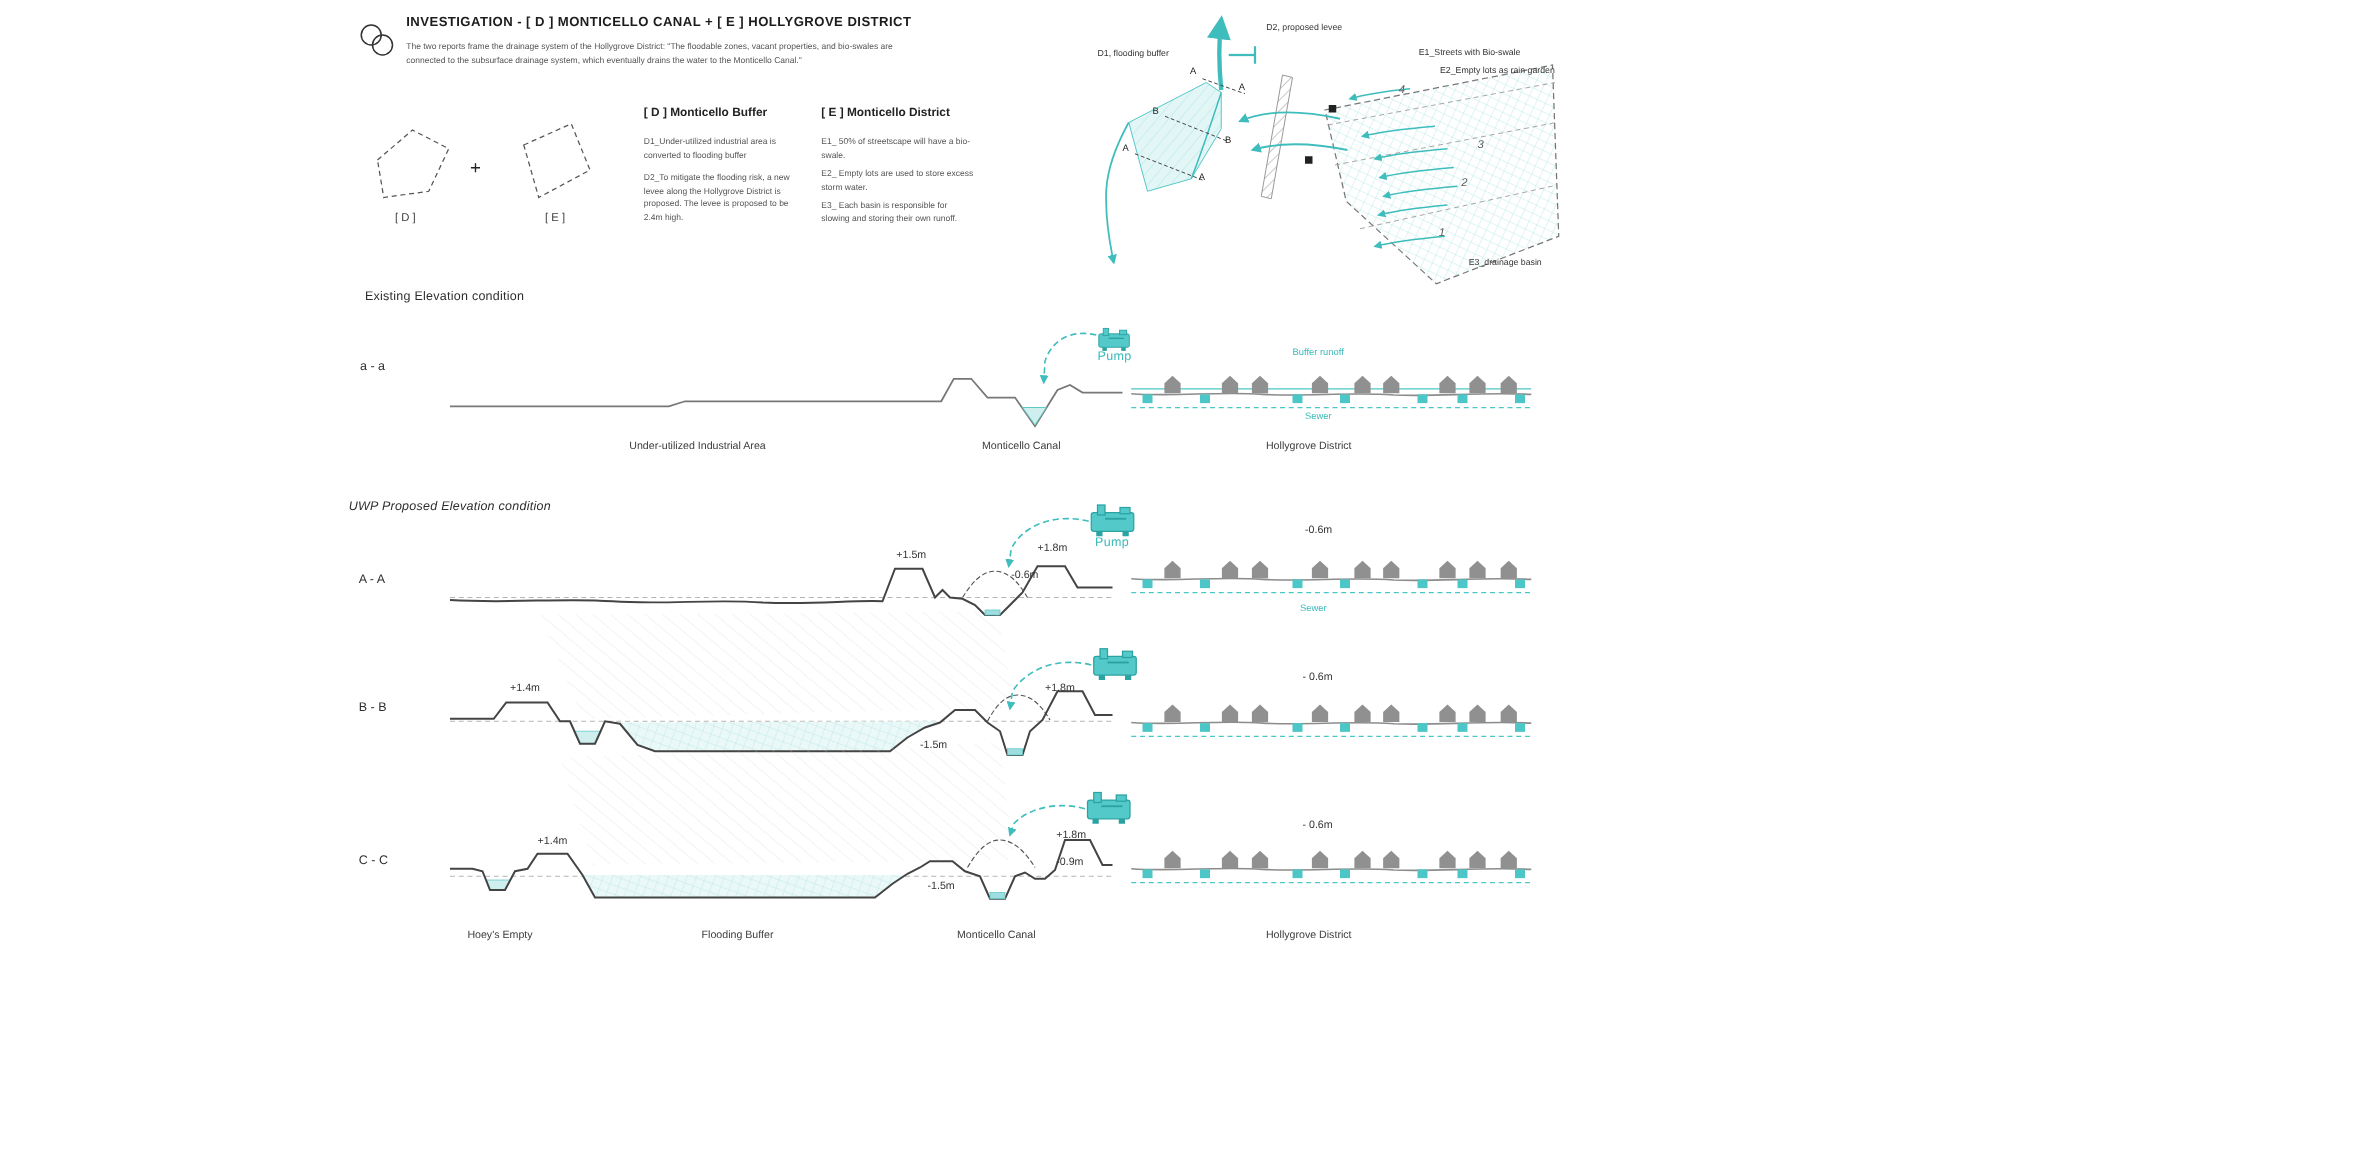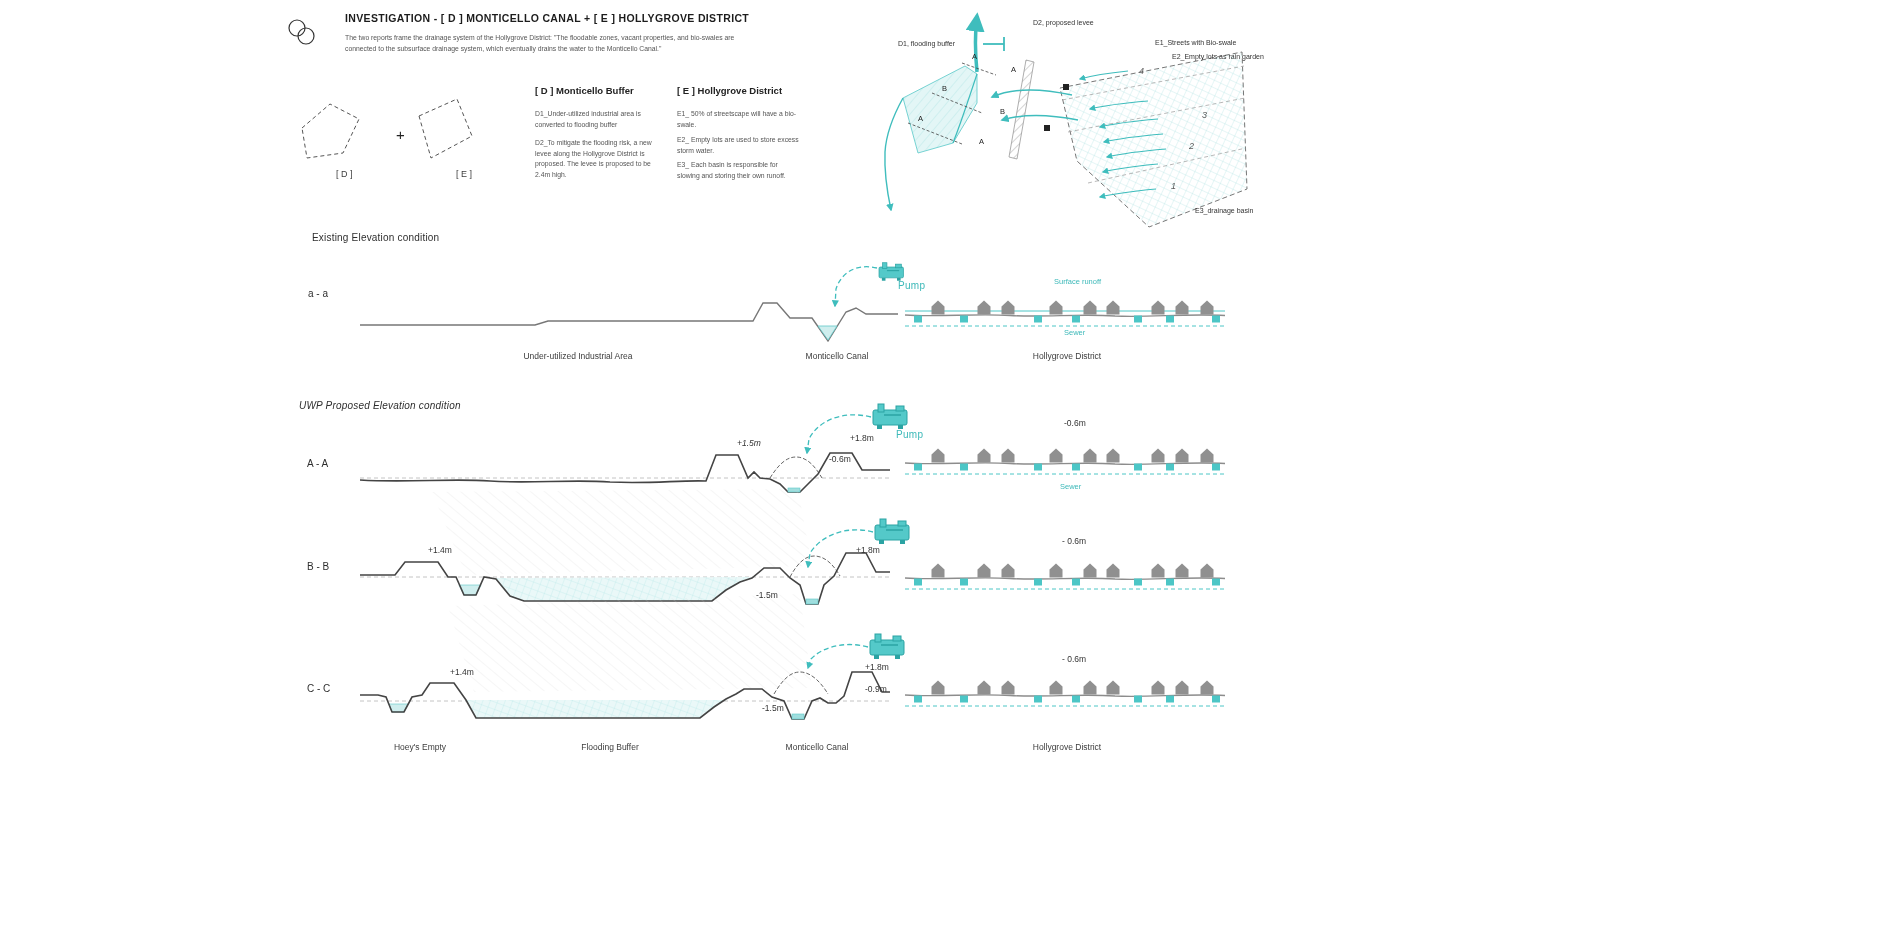--- a/index.html
+++ b/index.html
@@ -1,20 +1,20 @@
 <!DOCTYPE html>
 <html><head>
 <meta charset="utf-8">
 <style>
   * { margin:0; padding:0; box-sizing:border-box; }
   html,body { background:#ffffff; }
   body { font-family:"Liberation Sans", sans-serif; }
   #canvas { position:relative; width:1900px; height:927px; background:#fff; overflow:hidden; }
   #gfx { position:absolute; left:0; top:0; width:1900px; height:927px; }
-  .lbl { position:absolute; font-size:8.5px; color:#3c3c3c; white-space:nowrap;margin-left:20px; }
+  .lbl { position:absolute; font-size:8.5px; color:#3c3c3c; white-space:nowrap; }
   .ttl { font-size:10.5px; font-weight:bold; color:#1c1c1c; letter-spacing:0.35px; }
   .head { font-size:10px; color:#2e2e2e; letter-spacing:0.2px; }
   .sec { font-size:10px; color:#2e2e2e; }
   .tiny { font-size:6.8px; color:#555; line-height:1.55; white-space:normal; }
   .colttl { font-size:9.5px; font-weight:bold; color:#222; }
   .teal { color:#3db9b9; }
   .ctr { text-align:center; }
   .it { font-style:italic; color:#5a5a5a; font-size:9px; }
   .pumplbl { font-size:10px; letter-spacing:0.3px; }
   .ann { font-size:8.5px; color:#333; }
@@ -192,21 +192,21 @@
   <div class="lbl tiny" style="left:325px; top:33px; width:415px;">The two reports frame the drainage system of the Hollygrove District: "The floodable zones, vacant properties, and bio-swales are connected to the subsurface drainage system, which eventually drains the water to the Monticello Canal."</div>
 
   <div class="lbl" style="left:316px; top:169px; font-size:9px;">[ D ]</div>
   <div class="lbl" style="left:376px; top:126px; font-size:15px; color:#222;">+</div>
   <div class="lbl" style="left:436px; top:169px; font-size:9px;">[ E ]</div>
 
   <div class="lbl colttl" style="left:515px; top:85px;">[ D ]  Monticello Buffer</div>
   <div class="lbl tiny" style="left:515px; top:109px; width:118px;">D1_Under-utilized industrial area is converted to flooding buffer</div>
   <div class="lbl tiny" style="left:515px; top:138px; width:118px;">D2_To mitigate the flooding risk, a new levee along the Hollygrove District is proposed. The levee is proposed to be 2.4m high.</div>
 
-  <div class="lbl colttl" style="left:657px; top:85px;">[ E ]  Hollygrove District</div>
+  <div class="lbl colttl" style="left:657px; top:85px;">[ E ]  Monticello District</div>
   <div class="lbl tiny" style="left:657px; top:109px; width:122px;">E1_ 50% of streetscape will have a bio-swale.</div>
   <div class="lbl tiny" style="left:657px; top:135px; width:122px;">E2_ Empty lots are used to store excess storm water.</div>
   <div class="lbl tiny" style="left:657px; top:160px; width:122px;">E3_ Each basin is responsible for slowing and storing their own runoff.</div>
 
   <div class="lbl maplbl" style="left:878px; top:40px;">D1, flooding buffer</div>
   <div class="lbl maplbl" style="left:1013px; top:19px;">D2, proposed levee</div>
   <div class="lbl maplbl" style="left:1135px; top:39px;">E1_Streets with Bio-swale</div>
   <div class="lbl maplbl" style="left:1152px; top:53px;">E2_Empty lots as rain garden</div>
   <div class="lbl maplbl" style="left:1175px; top:207px;">E3_drainage basin</div>
 
@@ -218,31 +218,31 @@
   <div class="lbl maplet" style="left:959px; top:137px;">A</div>
 
   <div class="lbl it" style="left:1119px; top:66px;">4</div>
   <div class="lbl it" style="left:1182px; top:110px;">3</div>
   <div class="lbl it" style="left:1169px; top:141px;">2</div>
   <div class="lbl it" style="left:1151px; top:181px;">1</div>
 
   <div class="lbl head" style="left:279px; top:232px;padding-left:13px;">Existing Elevation condition</div>
   <div class="lbl sec" style="left:288px; top:288px;">a - a</div>
   <div class="lbl teal pumplbl" style="left:878px; top:280px;">Pump</div>
-  <div class="lbl teal" style="left:1034px; top:277px; font-size:7.5px;">Surface runoff</div>
+  <div class="lbl teal" style="left:1034px; top:277px; font-size:7.5px;">Buffer runoff</div>
   <div class="lbl teal" style="left:1044px; top:328px; font-size:7.5px;">Sewer</div>
   <div class="lbl ctr" style="left:493px; top:351px; width:130px;">Under-utilized Industrial Area</div>
   <div class="lbl ctr" style="left:772px; top:351px; width:90px;">Monticello Canal</div>
   <div class="lbl ctr" style="left:1002px; top:351px; width:90px;">Hollygrove District</div>
 
   <div class="lbl head" style="left:279px; top:400px;font-style:italic;">UWP Proposed Elevation condition</div>
 
   <div class="lbl sec" style="left:287px; top:458px;">A - A</div>
   <div class="lbl teal pumplbl" style="left:876px; top:429px;">Pump</div>
-  <div class="lbl ann ctr" style="left:711px; top:438px; width:36px;font-style:italic;">+1.5m</div>
+  <div class="lbl ann ctr" style="left:711px; top:438px; width:36px;">+1.5m</div>
   <div class="lbl ann" style="left:809px; top:454px;">-0.6m</div>
   <div class="lbl ann" style="left:830px; top:433px;">+1.8m</div>
   <div class="lbl ann" style="left:1044px; top:418px;">-0.6m</div>
   <div class="lbl teal" style="left:1040px; top:482px; font-size:7.5px;">Sewer</div>
 
   <div class="lbl sec" style="left:287px; top:561px;">B - B</div>
   <div class="lbl ann ctr" style="left:402px; top:545px; width:36px;">+1.4m</div>
   <div class="lbl ann" style="left:736px; top:590px;">-1.5m</div>
   <div class="lbl ann" style="left:836px; top:545px;">+1.8m</div>
   <div class="lbl ann" style="left:1042px; top:536px;">- 0.6m</div>

